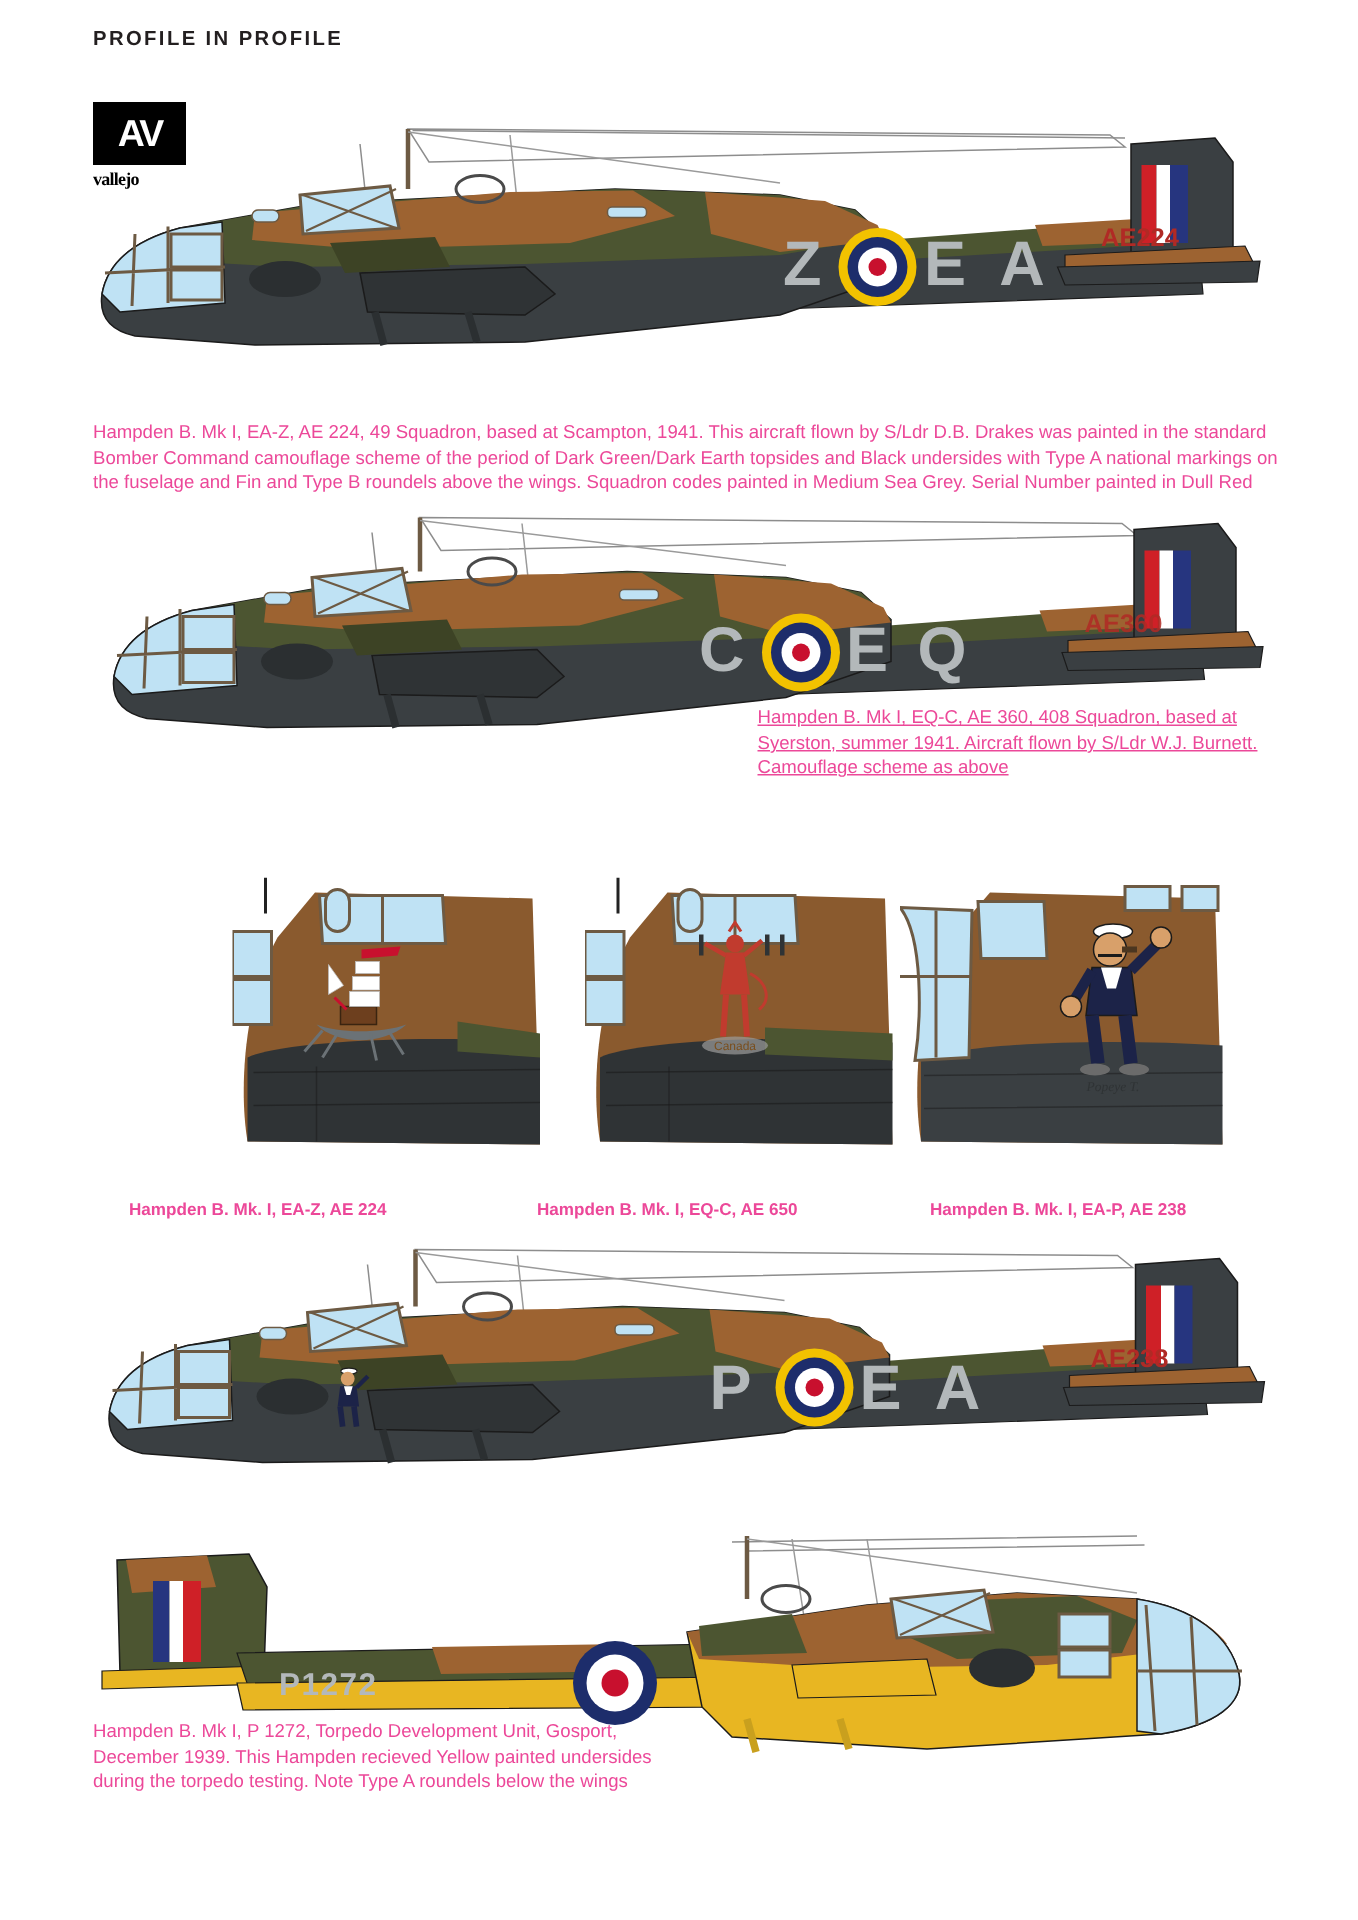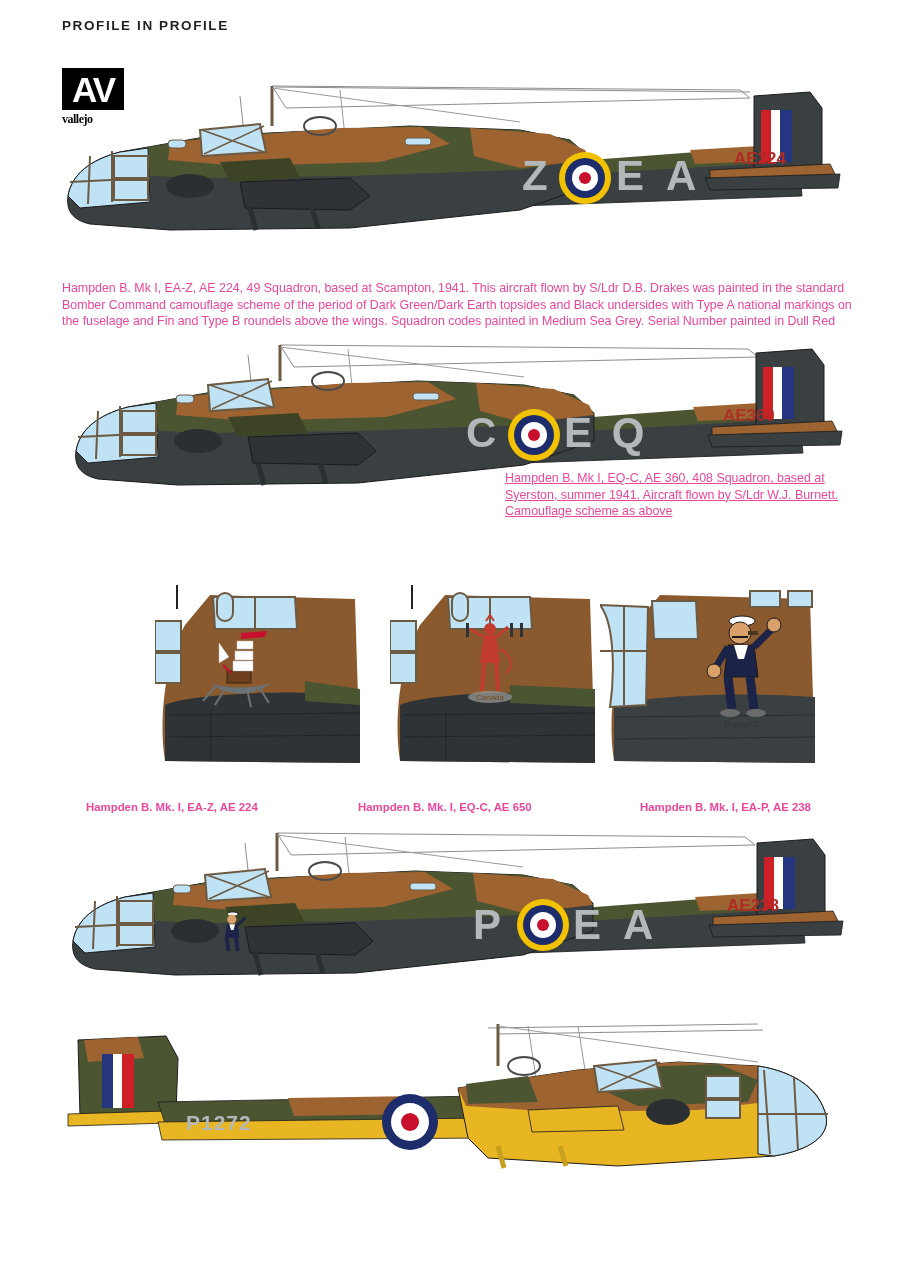--- a/index.html
+++ b/index.html
@@ -10,21 +10,21 @@
   .page{position:absolute;inset:0;background:#ffffff;}
 
   
   .header{position:absolute;left:62px;top:18px;font-size:13.5px;letter-spacing:1.6px;color:#231f20;}
   .header .b{font-weight:700;}
   .header .n{font-weight:700;}
 
   
   .logo{position:absolute;left:62px;top:68px;width:62px;}
   .logo .box{width:62px;height:42px;background:#000;display:flex;align-items:center;justify-content:center;}
-  .logo .av{color:#fff;font-weight:700;font-size:35px;letter-spacing:-2px;line-height:1;font-family:"Liberation Sans",sans-serif;}
+  .logo .av{color:#fff;font-weight:700;font-size:25px;letter-spacing:-2px;line-height:1;font-family:"Liberation Sans",sans-serif;}
   .logo .word{margin-top:2px;font-weight:700;font-size:12px;letter-spacing:-0.5px;color:#000;font-family:"Liberation Serif",serif;}
 
   
   .cap{position:absolute;font-size:12.4px;line-height:1.33;color:#ec4899;}
   .cap.bold{font-weight:700;font-size:11.4px;}
 
   
   .profile{position:absolute;}
   .profile svg{display:block;overflow:visible;}
 
@@ -256,21 +256,21 @@
         <path d="M128 92 L132 124 M150 92 L154 124" stroke="#1c2348" stroke-width="9"></path>
         <ellipse cx="130" cy="128" rx="10" ry="4" fill="#6b6b6b"></ellipse>
         <ellipse cx="156" cy="128" rx="10" ry="4" fill="#6b6b6b"></ellipse>
         <text x="142" y="142" text-anchor="middle" font-family="Liberation Serif, serif" font-style="italic" font-size="9" fill="#2f3335">Popeye T.</text>
       </g>
     </svg>
   </div>
 
   <p class="cap bold" style="left:72px;top:789px;width:240px;padding-left:14px;">Hampden B. Mk. I, EA-Z, AE 224</p>
   <p class="cap bold" style="left:358px;top:789px;width:240px;">Hampden B. Mk. I, EQ-C, AE 650</p>
-  <p class="cap bold" style="left:640px;top:789px;width:240px;">Hampden B. Mk. I, EA-P, AE 238</p>
+  <p class="cap bold" style="left:620px;top:789px;width:240px;">Hampden B. Mk. I, EA-P, AE 238</p>
 
   <div class="profile" style="left:55px;top:825px;">
     <svg width="805" height="180" viewBox="0 0 805 180">
       <path d="M190 18 L200 108 M222 8 L690 12 L700 20 L236 30 Z" fill="none" stroke="#8d8d8d" stroke-width="1"></path>
       <path d="M290 12 L300 104" fill="none" stroke="#9a9a9a" stroke-width="1"></path>
 
       <path d="M460 92 L745 74 L750 118 L470 128 Z" fill="#3a3f42" stroke="#1b1b1b" stroke-width="0.8"></path>
       <path d="M460 88 L700 70 L705 86 L462 100 Z" fill="#4c5531"></path>
       <path d="M640 72 L740 66 L746 82 L645 86 Z" fill="#9d6331"></path>
 
@@ -367,14 +367,15 @@
         <circle cx="352" cy="104" r="28" fill="#1d2d6b"></circle>
         <circle cx="352" cy="104" r="19" fill="#ffffff"></circle>
         <circle cx="352" cy="104" r="9" fill="#c8102e"></circle>
       </g>
 
       <text x="128" y="112" font-family="Liberation Sans, sans-serif" font-size="21" font-weight="700" letter-spacing="1" fill="#b3b8ba">P1272</text>
       <path d="M440 128 L446 150 M502 128 L508 148" stroke="#c9a01e" stroke-width="5"></path>
     </svg>
   </div>
 
+  <p class="cap" style="left:62px;top:1134px;width:400px;">Hampden B. Mk I, P 1272, Torpedo Development Unit, Gosport, December 1939. This Hampden recieved Yellow painted undersides during the torpedo testing. Note Type A roundels below the wings</p>
 
 </div>
 
 </body></html>

